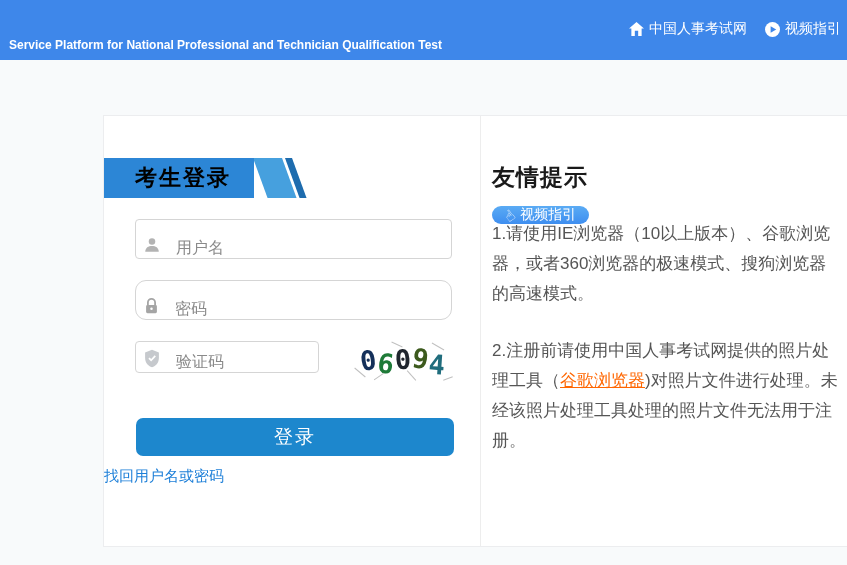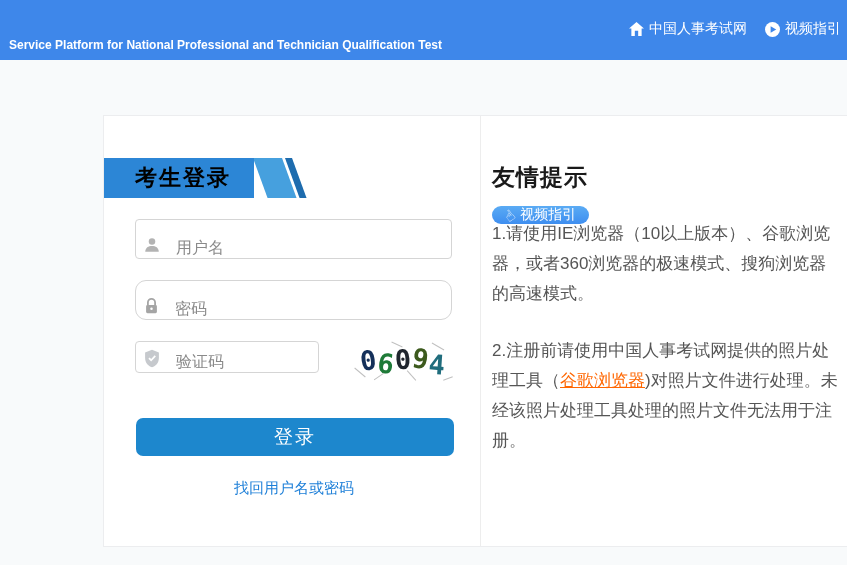--- a/index.html
+++ b/index.html
@@ -93,21 +93,21 @@
   .n5{left:96px;top:40px;width:10px;transform:rotate(-20deg);}
   .n6{left:44px;top:6px;width:12px;transform:rotate(25deg);}
   
   .login-btn{
     position:absolute;left:32px;top:302px;width:318px;height:38px;
     background:#1d87cd;border:none;border-radius:7px;color:#fff;
     font-size:19px;cursor:pointer;letter-spacing:2px;
     font-family:"Liberation Sans","DejaVu Sans",sans-serif;
   }
   .forgot{
-    position:absolute;left:0;top:363px;width:380px;text-align:center;
+    position:absolute;left:0;top:351px;width:380px;text-align:left;
   }
   .forgot a{color:#1d7fd8;font-size:15px;text-decoration:none;cursor:pointer;}
   
   .tips-head{display:flex;align-items:flex-start;gap:13px;height:32px;flex-direction:column;}
   .tips-title{margin:0;font-size:23px;font-weight:bold;color:#1a1a1a;letter-spacing:1px;}
   .faq-btn{
     height:29px;padding:0 13px;border:none;border-radius:15px;cursor:pointer;
     background:linear-gradient(180deg,#5aabf4,#3e8ef0);
     color:#fff;font-size:14px;display:flex;align-items:center;gap:6px;
     font-family:"Liberation Sans","DejaVu Sans",sans-serif;

